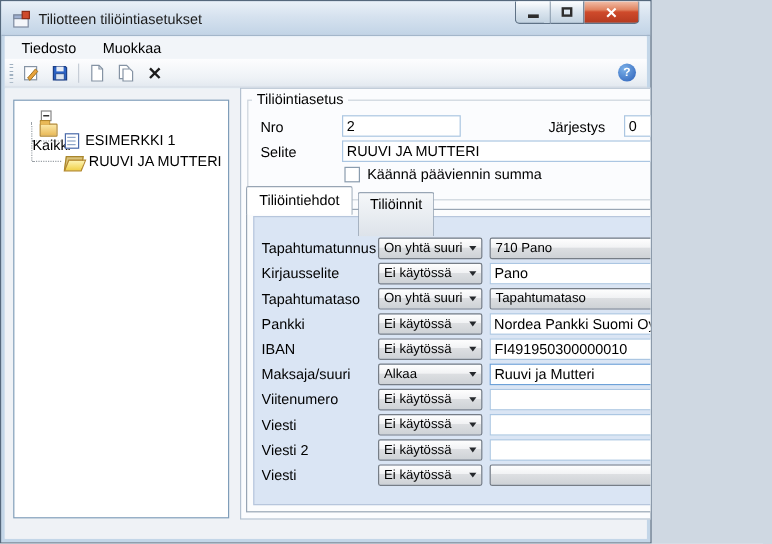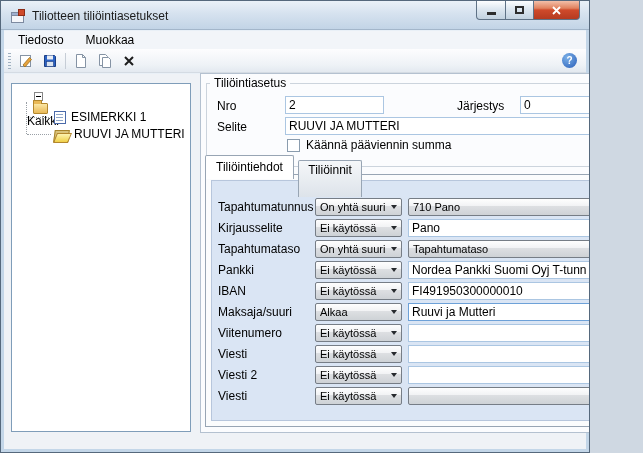--- a/index.html
+++ b/index.html
@@ -1,20 +1,20 @@
 <!DOCTYPE html>
 <html><head>
 <meta charset="utf-8">
 <style>
   * { margin:0; padding:0; box-sizing:border-box; }
   html,body { background:#cfd8e2; }
   body { font-family:"Liberation Sans", sans-serif; font-size:12px; color:#000; }
 
   .window {
-    position:relative; width:590px; height:453px;
+    position:relative; width:543px; height:453px;
     background:#e9f0f7; border:1px solid #55687c;
     box-shadow: inset 0 0 0 3px #c3d6e8;
     overflow:hidden;
   }
 
   
   .titlebar {
     position:absolute; top:0; left:0; right:0; height:29px;
     background:linear-gradient(#eaf1f8,#d6e2ef 45%,#c2d4e6);
     border-bottom:1px solid #a3b6ca;

